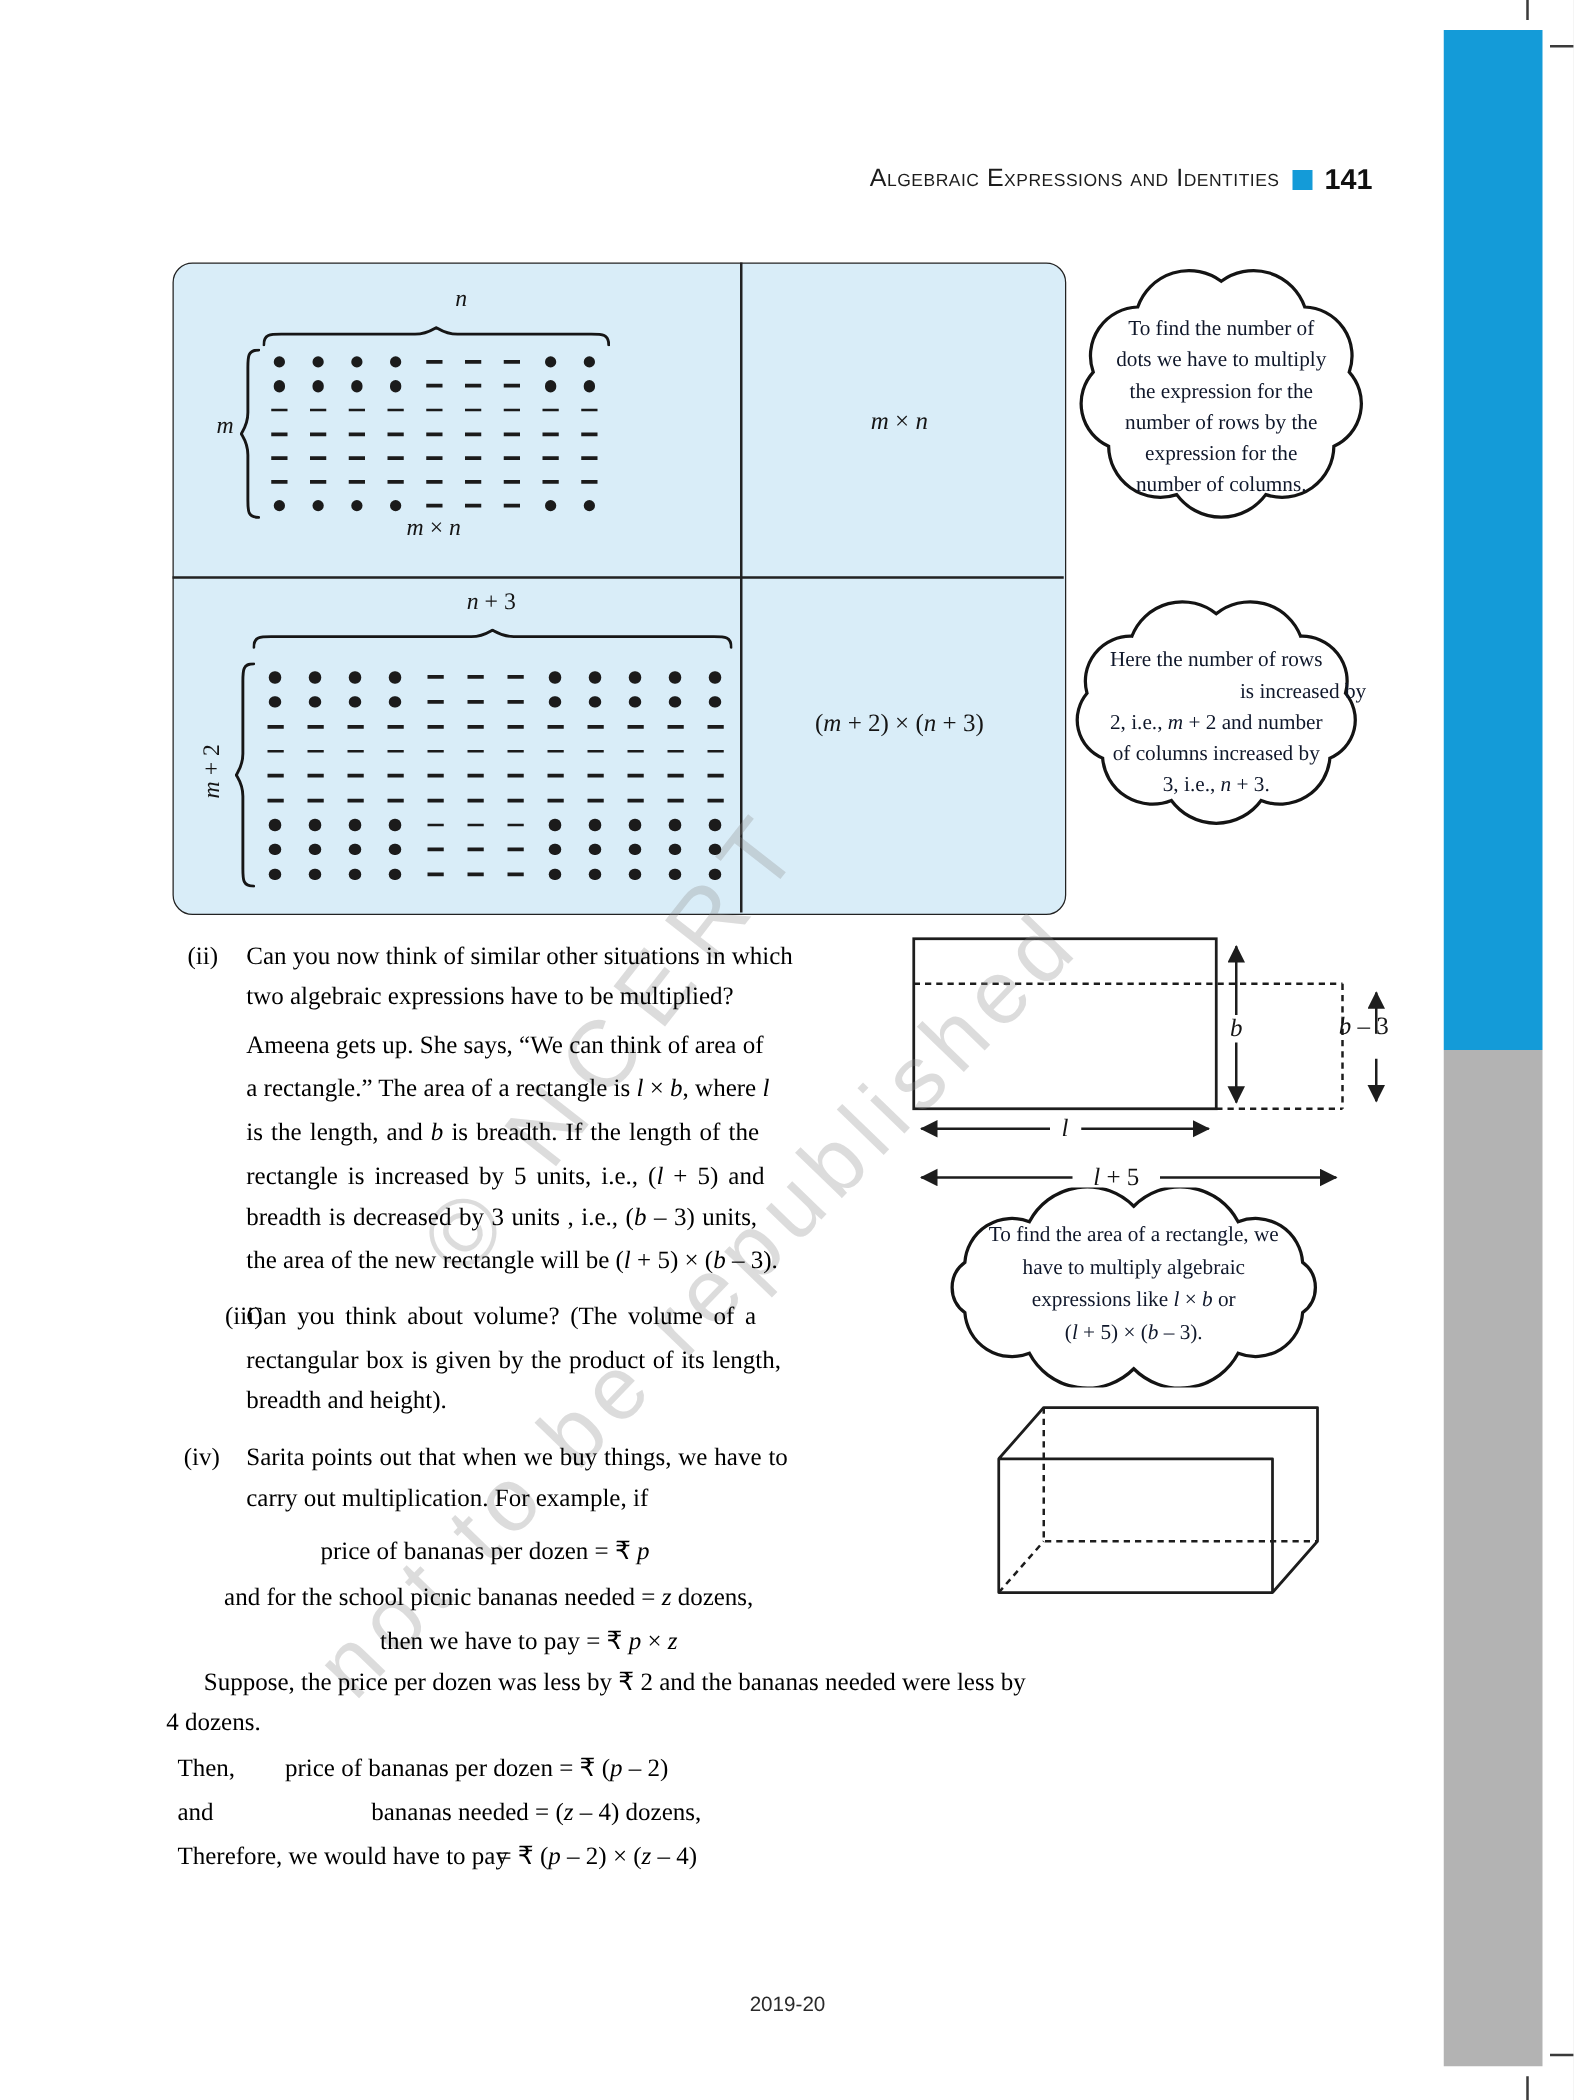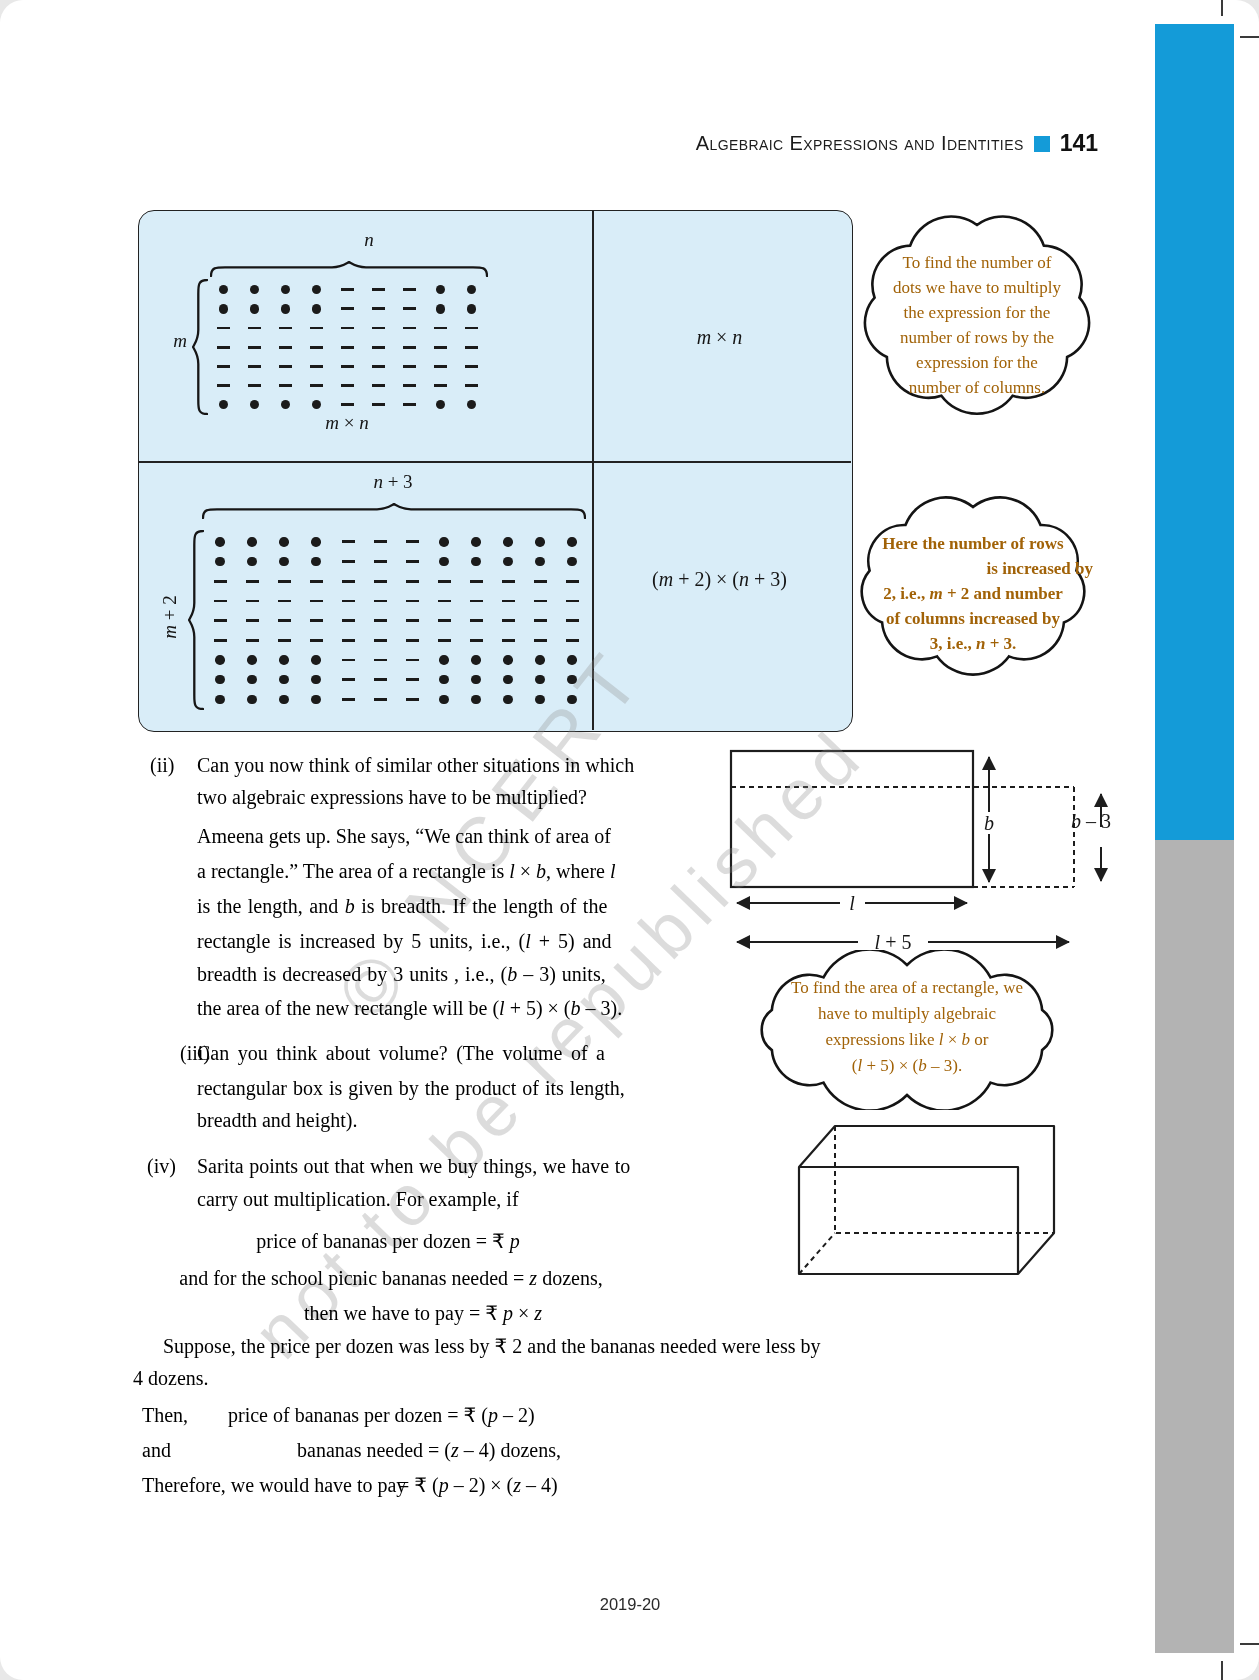--- a/index.html
+++ b/index.html
@@ -1,17 +1,17 @@
 <!DOCTYPE html>
 <html><head>
 <meta charset="utf-8">
 <style>
   html,body{margin:0;padding:0;background:#e8e8e8;}
   .page{position:relative;width:1259px;height:1680px;background:#ffffff;overflow:hidden;
-        font-family:"Liberation Serif",serif;color:#151515;border-radius:23px;}
+        font-family:"Liberation Serif",serif;color:#151515;}
   
   .bar{position:absolute;width:79px;}
   .crop{position:absolute;background:#3a3a3a;}
   
   .header{position:absolute;top:130px;right:161px;display:flex;align-items:center;gap:10px;}
   .htitle{font-family:"Liberation Sans",sans-serif;font-variant:small-caps;font-size:20px;
           font-weight:500;letter-spacing:.4px;color:#1c1c1c;}
   .hsq{width:16px;height:16px;display:inline-block;}
   .hpage{font-family:"Liberation Sans",sans-serif;font-size:23px;font-weight:bold;color:#111;}
   
@@ -24,21 +24,21 @@
   .dot{width:9.5px;height:9.5px;border-radius:50%;background:#1b1b1b;}
   .dsh{width:13px;height:2.8px;background:#1b1b1b;}
   .brace{position:absolute;}
   .mlabel{position:absolute;font-size:19px;text-align:center;white-space:nowrap;}
   .expr{position:absolute;font-size:20px;text-align:center;white-space:nowrap;}
   .it{font-style:italic;}
   
   .cloud{position:absolute;}
   .cloud svg{position:absolute;left:0;top:0;}
   .cloud .ctxt{position:absolute;left:0;top:0;width:100%;text-align:center;
-               font-size:17px;color:#a16207;}
+               font-size:17px;color:#0f172a;}
   .cloud .cline{line-height:25px;white-space:nowrap;}
   
   .tline{position:absolute;font-size:20px;line-height:1;white-space:nowrap;color:#000000;
          font-family:"Liberation Serif","DejaVu Sans",serif;}
   .tcenter{text-align:center;}
   
   .fig{position:absolute;}
   .figlab{position:absolute;font-size:20px;text-align:center;white-space:nowrap;}
   
   .wm{position:absolute;font-family:"Liberation Sans",sans-serif;color:#8e8e8e;opacity:.30;
@@ -645,21 +645,21 @@
       </svg>
       <div class="ctxt" style="padding-top: 40px;">
         <div class="cline" style="line-height: 25px;"><span>To find the number of</span></div>
         <div class="cline" style="line-height: 25px;"><span>dots we have to multiply</span></div>
         <div class="cline" style="line-height: 25px;"><span>the expression for the</span></div>
         <div class="cline" style="line-height: 25px;"><span>number of rows by the</span></div>
         <div class="cline" style="line-height: 25px;"><span>expression for the</span></div>
         <div class="cline" style="line-height: 25px;"><span>number of columns.</span></div>
       </div>
     </div>
-    <div class="cloud" style="left: 853px; top: 492px; width: 240px; height: 184px; font-weight: bold;">
+    <div class="cloud" style="left: 853px; top: 476px; width: 240px; height: 184px;">
       <svg width="240" height="184">
         <path d="M 120.0 15.0 A 43.3 43.3 0 0 1 187.5 33.0 A 36.0 36.0 0 0 1 223.4 78.6 A 33.1 33.1 0 0 1 210.9 130.5 A 40.1 40.1 0 0 1 155.9 164.4 A 44.5 44.5 0 0 1 84.1 164.4 A 40.1 40.1 0 0 1 29.1 130.5 A 33.1 33.1 0 0 1 16.6 78.6 A 36.0 36.0 0 0 1 52.5 33.0 A 43.3 43.3 0 0 1 120.0 15.0 Z" fill="#ffffff" stroke="#141414" stroke-width="2.6"></path>
       </svg>
       <div class="ctxt" style="padding-top: 39px;">
         <div class="cline" style="line-height: 25px;"><span>Here the number of rows</span></div>
         <div class="cline" style="line-height: 25px; text-align: right;"><span>is increased by</span></div>
         <div class="cline" style="line-height: 25px;"><span>2, i.e., </span><span class="it">m</span><span> + 2 and number</span></div>
         <div class="cline" style="line-height: 25px;"><span>of columns increased by</span></div>
         <div class="cline" style="line-height: 25px;"><span>3, i.e., </span><span class="it">n</span><span> + 3.</span></div>
       </div>

